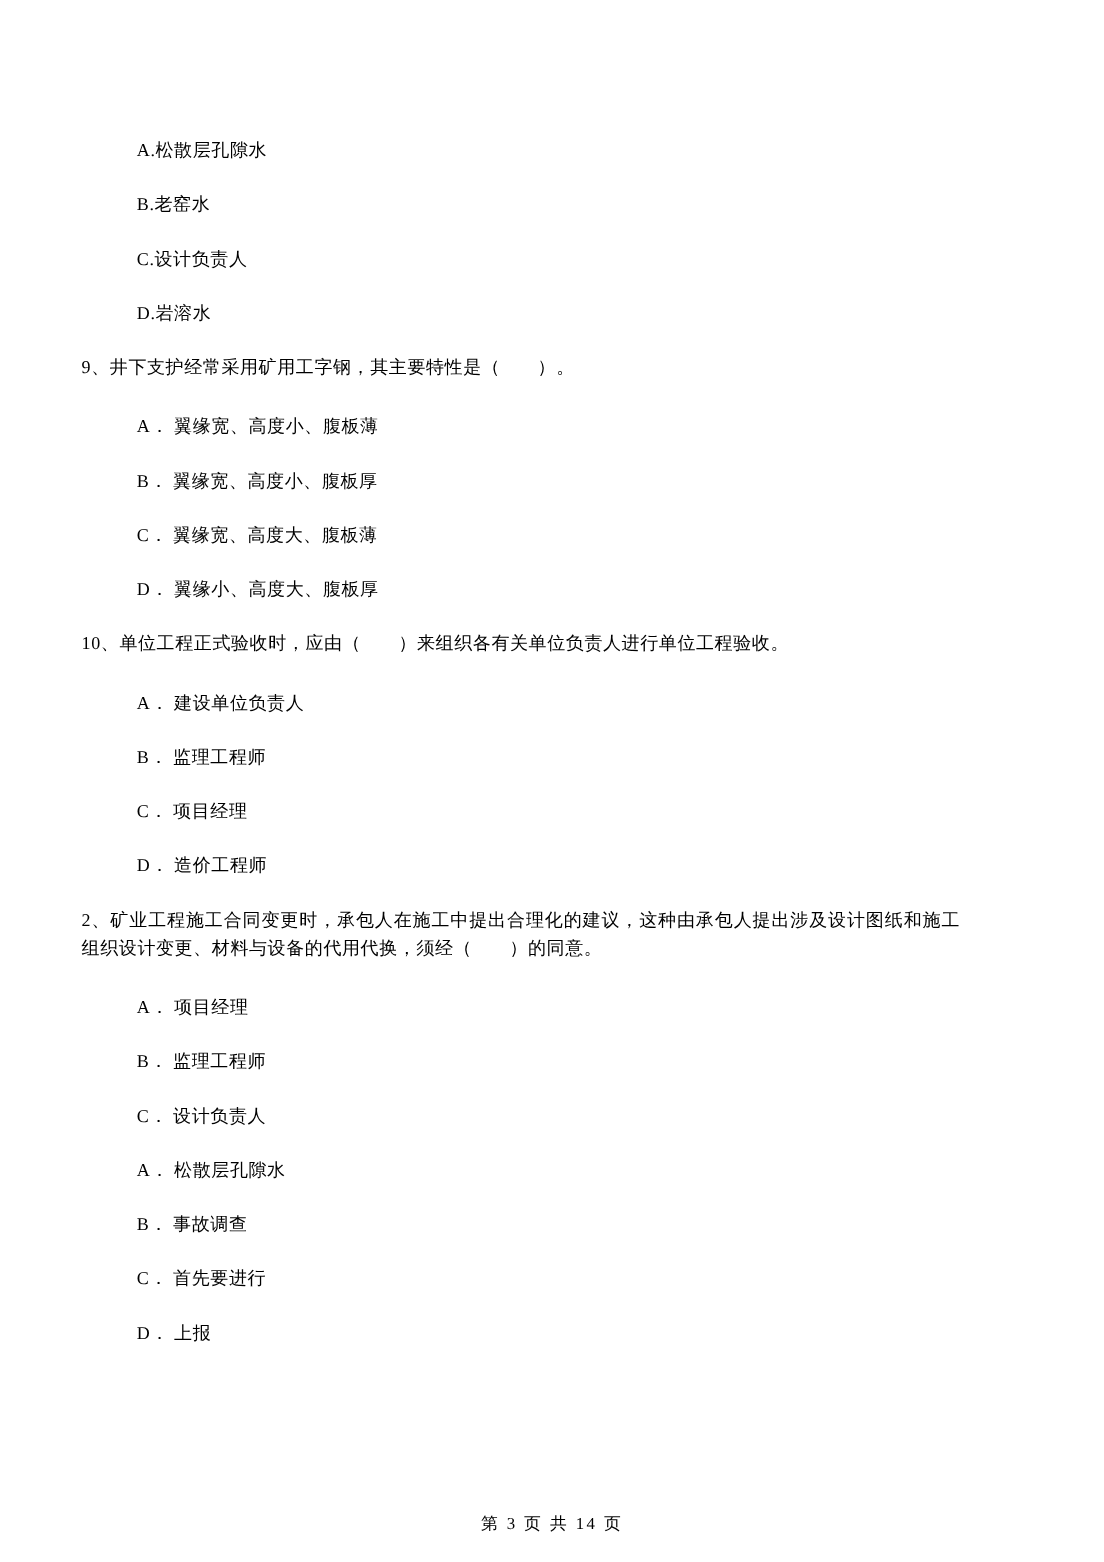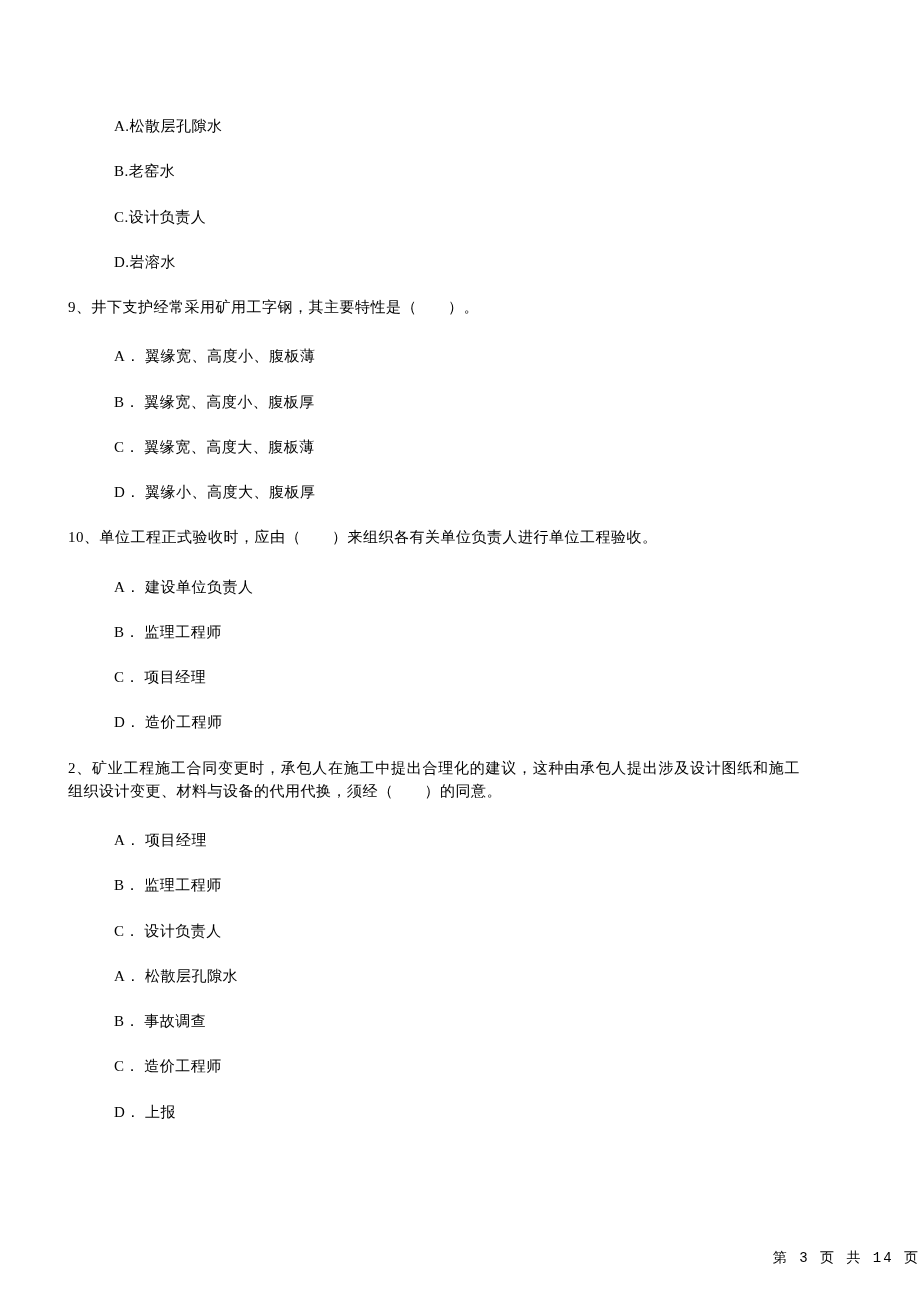--- a/index.html
+++ b/index.html
@@ -22,27 +22,26 @@
   }
   .option {
     margin: 0 0 22px 46px;
   }
   .question {
     margin: 0 0 26px 0;
     text-align: justify;
   }
   .footer {
     position: absolute;
-    bottom: 32px;
+    bottom: 20px;
     left: 0;
     width: 100%;
-    text-align: right;
+    text-align: center;
     font-size: 14px;
     letter-spacing: 2px;
-    font-family: Liberation Mono, monospace;
   }
 </style>
 </head>
 <body>
 
 <div class="page">
 
   <p class="option">A.松散层孔隙水</p>
   <p class="option">B.老窑水</p>
   <p class="option">C.设计负责人</p>
@@ -60,17 +59,17 @@
   <p class="option">C． 项目经理</p>
   <p class="option">D． 造价工程师</p>
 
   <p class="question">2、矿业工程施工合同变更时，承包人在施工中提出合理化的建议，这种由承包人提出涉及设计图纸和施工组织设计变更、材料与设备的代用代换，须经（　　）的同意。</p>
   <p class="option">A． 项目经理</p>
   <p class="option">B． 监理工程师</p>
   <p class="option">C． 设计负责人</p>
 
   <p class="option">A． 松散层孔隙水</p>
   <p class="option">B． 事故调查</p>
-  <p class="option">C． 造价工程师</p>
+  <p class="option">C． 首先要进行</p>
   <p class="option">D． 上报</p>
 
   <div class="footer">第 3 页 共 14 页</div>
 </div>
 
 </body></html>

